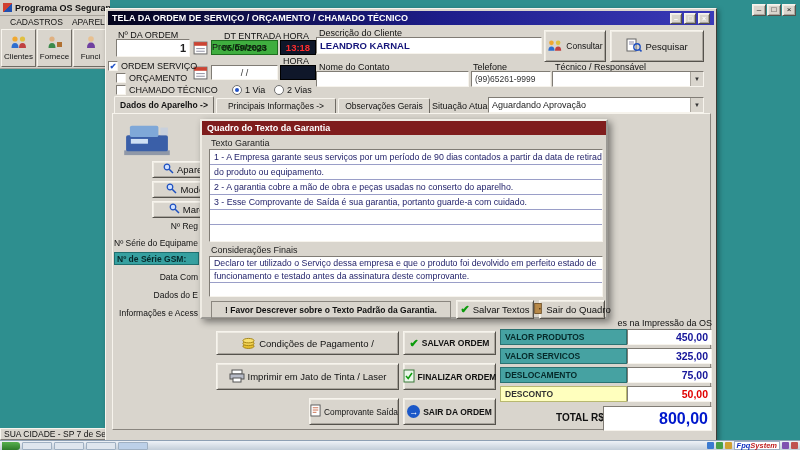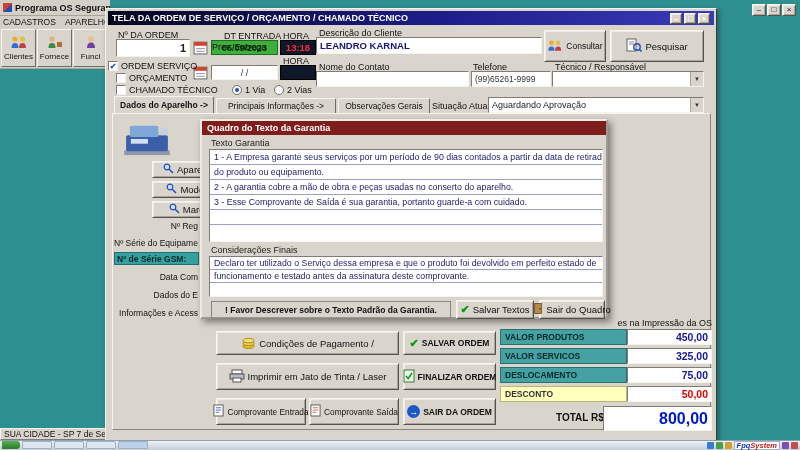--- a/index.html
+++ b/index.html
@@ -7,21 +7,21 @@
 #screen{position:relative;width:800px;height:450px;overflow:hidden;background:#2e8f8f;font-size:10px;color:#111}
 .abs{position:absolute}
 .flex{display:flex;align-items:center}
 .nw{white-space:nowrap}
 .btn{background:#d9d5cd;border:1px solid;border-color:#f7f4ed #55524c #55524c #f7f4ed;box-shadow:inset 1px 1px 0 #eeebe3,inset -1px -1px 0 #a9a59d;display:flex;align-items:center;justify-content:center;gap:3px;font-size:9.5px;white-space:nowrap;cursor:default}
 .lbl{white-space:nowrap;font-size:9px}
 .field{background:#fff;border:1px solid;border-color:#807c75 #f7f4ed #f7f4ed #807c75;display:flex;align-items:center;padding:0 3px;font-size:9.5px;color:#14147a;overflow:hidden;white-space:nowrap}
 
 .app-titlebar{left:0;top:0;width:110px;height:16px;background:#d4d0c8;border-bottom:1px solid #a8a49c;display:flex;align-items:center;gap:3px;padding:0 3px;font-size:9px;font-weight:bold;overflow:hidden}
 .app-icon{width:9px;height:9px;background:linear-gradient(135deg,#d04030 50%,#2050b0 50%);flex:0 0 auto}
-.menubar{left:0;top:16px;width:110px;height:12px;background:#d4d0c8;display:flex;gap:9px;align-items:center;padding-left:3px;font-size:8.5px;overflow:hidden}
+.menubar{left:0;top:16px;width:110px;height:12px;background:#d4d0c8;display:flex;gap:9px;align-items:center;padding-left:10px;font-size:8.5px;overflow:hidden}
 .toolbar{left:0;top:28px;width:110px;height:41px;background:#d4d0c8;display:flex;gap:1px;padding:1px;border-bottom:1px solid #a8a49c}
 .toolbtn{width:35px;height:38px;display:flex;flex-direction:column;align-items:center;justify-content:center;gap:1px;font-size:8px;background:#d9d5cd;border:1px solid;border-color:#f7f4ed #6f6b64 #6f6b64 #f7f4ed;overflow:hidden}
 .statusbar{left:0;top:428px;width:717px;height:12px;background:#d9d5cd;border:1px solid;border-color:#f7f4ed #807c75 #807c75 #f7f4ed;font-size:8.5px;display:flex;align-items:center;padding-left:3px;overflow:hidden;white-space:nowrap}
 .winctl{width:14px;height:12px;font-size:8px;line-height:10px}
 .g-min::after{content:"–"}.g-max::after{content:"□"}.g-close::after{content:"×"}
 
 .os-window{left:105px;top:8px;width:612px;height:433px;background:#d9d5cd;border:1px solid;border-color:#f7f4ed #3f3c37 #3f3c37 #f7f4ed;box-shadow:2px 2px 5px rgba(0,0,0,.35)}
 .os-titlebar{left:2px;top:2px;width:606px;height:14px;background:linear-gradient(90deg,#04041c,#1d1d8a 55%,#3a3ab8);color:#fff;font-weight:bold;font-size:9px;display:flex;align-items:center;padding:0 4px;gap:2px}
 .os-titlebar .sp{flex:1}
 .tb-btn{width:12px;height:11px;font-size:7px;line-height:9px}
@@ -50,21 +50,21 @@
 
 .modal{left:200px;top:119px;width:408px;height:200px;background:#d9d5cd;border:2px outset #efece4;box-shadow:3px 3px 7px rgba(0,0,0,.45)}
 .modal-titlebar{left:0;top:0;width:404px;height:14px;background:#7f1d1d;color:#fff;font-weight:bold;font-size:9px;display:flex;align-items:center;padding-left:5px}
 .grp-label{font-size:9px;color:#222;white-space:nowrap}
 .lines-box{background:#fff;border:1px solid;border-color:#807c75 #f7f4ed #f7f4ed #807c75}
 .tg-line{height:15px;display:flex;align-items:center;padding-left:4px;border-bottom:1px solid #9a9ec8;font-size:8.8px;color:#1c1c66;white-space:nowrap;overflow:hidden}
 .tg-line.short{height:13px}
 .tg-line.last{border-bottom:none}
 .note-box{border:1px solid #8a867f;display:flex;align-items:center;justify-content:center;font-size:8.5px;font-weight:bold;white-space:nowrap;overflow:hidden}
 
-.taskbar{left:0;top:440px;width:800px;height:10px;background:linear-gradient(#eef2f7,#c3ced9);border-top:1px solid #8ea0b4;display:flex;align-items:flex-start;gap:2px;padding:0 2px}
+.taskbar{left:0;top:440px;width:800px;height:10px;background:linear-gradient(#eef2f7,#c3ced9);border-top:1px solid #8ea0b4;display:flex;align-items:flex-end;gap:2px;padding:0 2px}
 .startbtn{width:18px;height:8px;background:linear-gradient(#56b04e,#2d7a2a);border-radius:0 3px 3px 0}
 .tk-item{width:30px;height:8px;background:#dfe6ee;border:1px solid #9fb0c2;border-radius:1px}
 .tray{margin-left:auto;display:flex;align-items:center;gap:2px}
 .tray-ic{width:7px;height:7px;border-radius:1px}
 .brand{background:#fff;border:1px solid #9fb0c2;height:9px;display:flex;align-items:center;padding:0 2px;font-size:7.5px;font-weight:bold;font-style:italic}
 </style>
 </head>
 <body>
 
 <div id="screen">
@@ -267,29 +267,20 @@
             <rect x="4" y="9" width="8" height="4" fill="#fff" stroke="#555"></rect>
           </svg></span>
       <span>Imprimir em Jato de Tinta / Laser</span>
     </div>
     <div class="abs btn" style="left:297px;top:354px;width:93px;height:27px;font-weight:bold;font-size:8.5px">
       <span><svg width="12" height="14" viewBox="0 0 12 14">
             <rect x="1" y="1" width="10" height="12" fill="#eaf6ea" stroke="#3a7a3a"></rect>
             <path d="M3 7 l2.2 2.5 L9 4" fill="none" stroke="#0b9b0b" stroke-width="1.5"></path>
           </svg></span>
       <span>FINALIZAR ORDEM</span>
-    </div>
-    <div class="abs btn" style="left:110px;top:389px;width:90px;height:27px;font-size:8.3px">
-      <span><svg width="11" height="13" viewBox="0 0 12 14">
-            <rect x="1" y="1" width="10" height="12" fill="#fff" stroke="#555"></rect>
-            <line x1="3" y1="4" x2="9" y2="4" stroke="#4868c8"></line>
-            <line x1="3" y1="6.5" x2="9" y2="6.5" stroke="#4868c8"></line>
-            <line x1="3" y1="9" x2="7" y2="9" stroke="#4868c8"></line>
-          </svg></span>
-      <span>Comprovante Entrada</span>
     </div>
     <div class="abs btn" style="left:203px;top:389px;width:90px;height:27px;font-size:8.3px">
       <span><svg width="11" height="13" viewBox="0 0 12 14">
             <rect x="1" y="1" width="10" height="12" fill="#fff" stroke="#555"></rect>
             <line x1="3" y1="4" x2="9" y2="4" stroke="#c86848"></line>
             <line x1="3" y1="6.5" x2="9" y2="6.5" stroke="#c86848"></line>
             <line x1="3" y1="9" x2="7" y2="9" stroke="#c86848"></line>
           </svg></span>
       <span>Comprovante Saída</span>
     </div>

